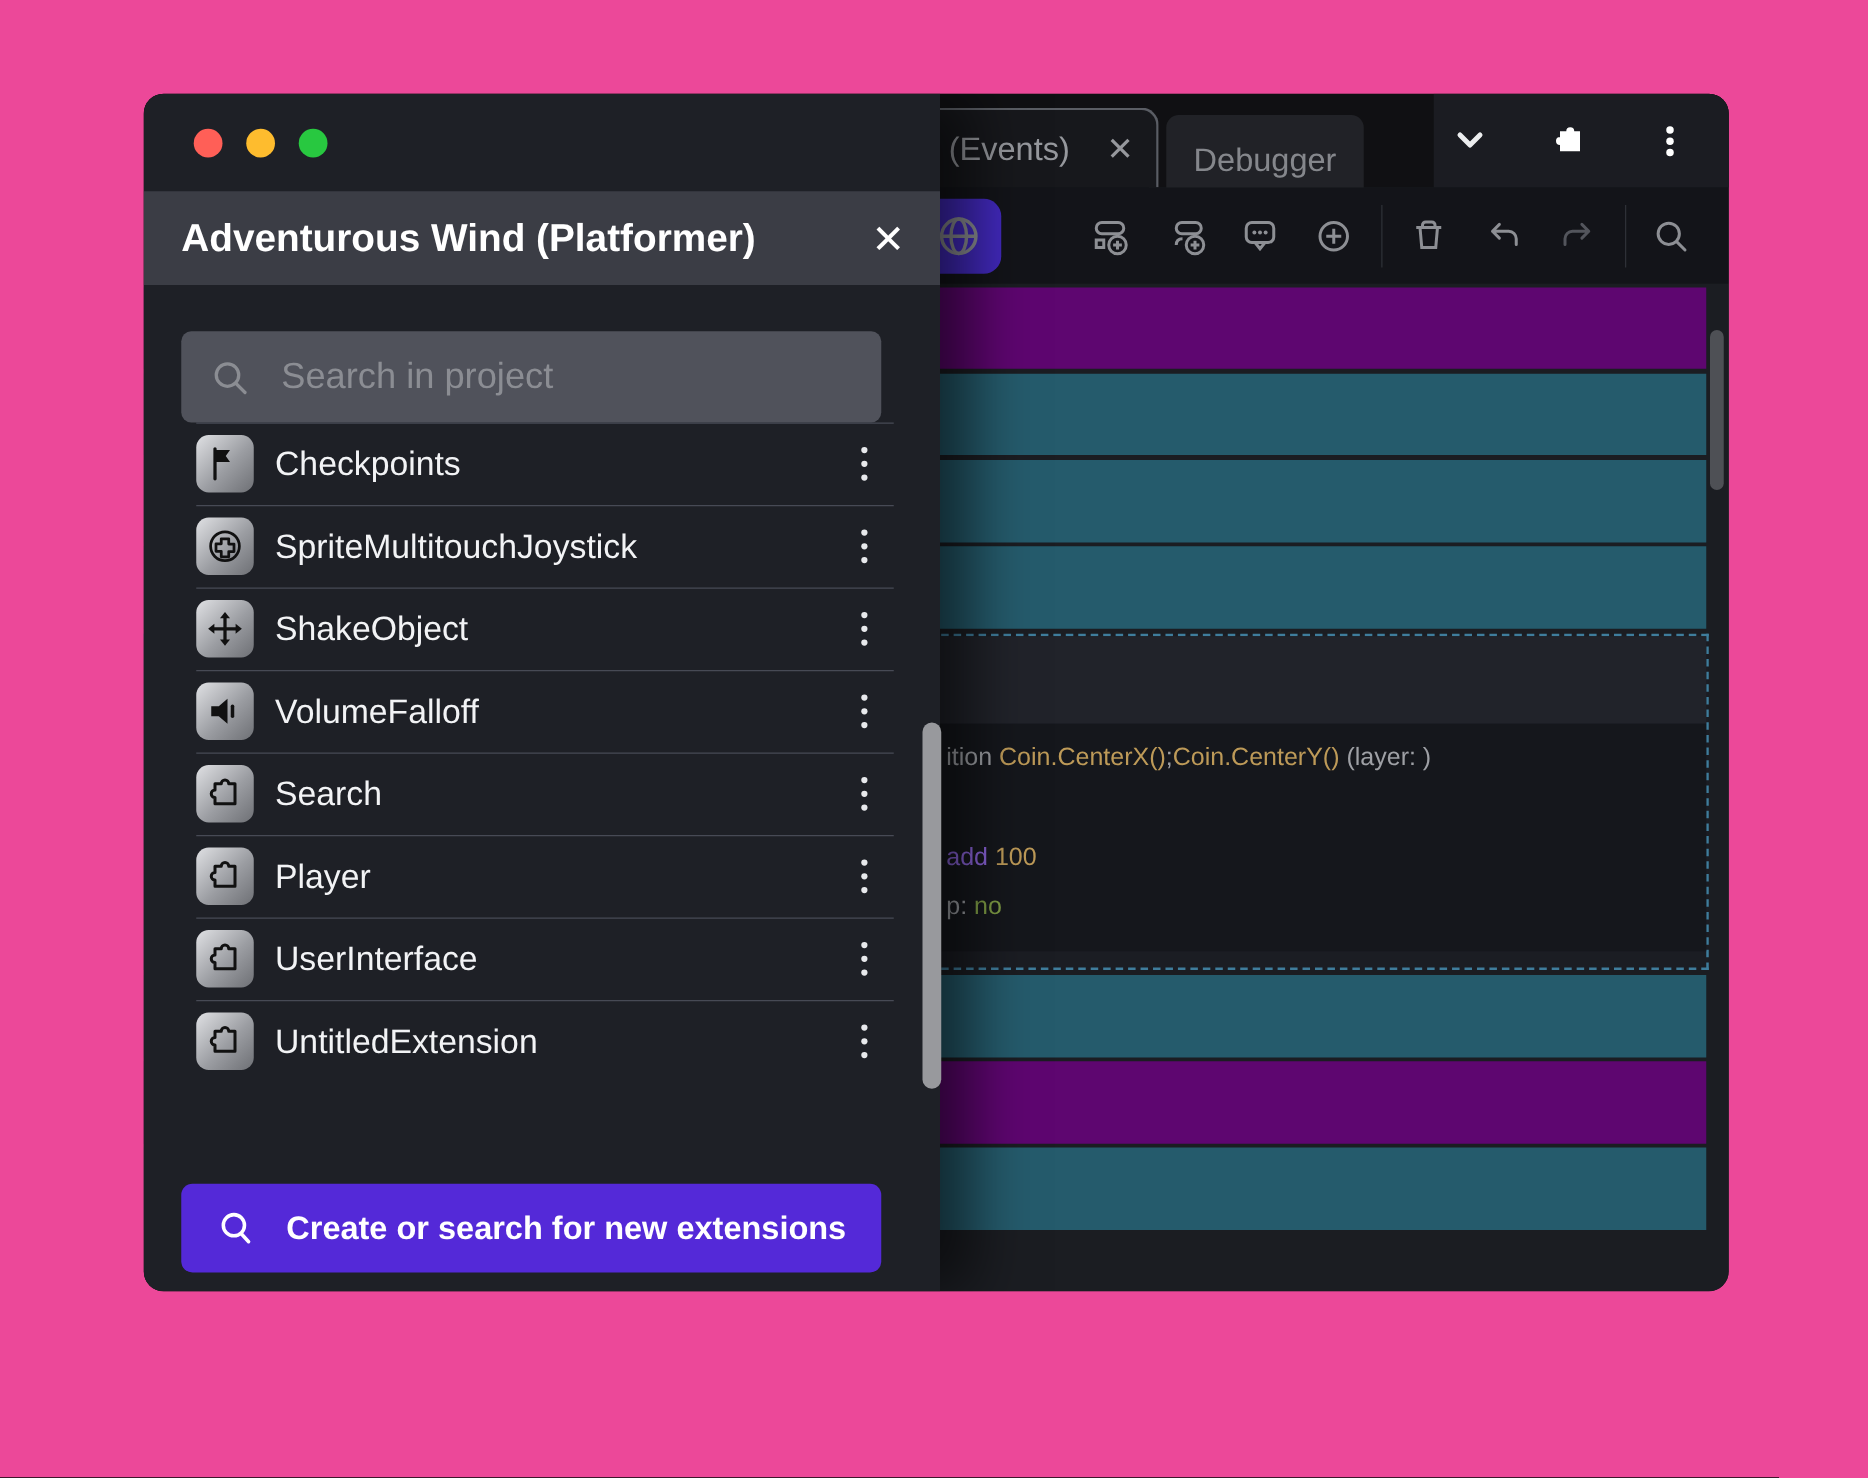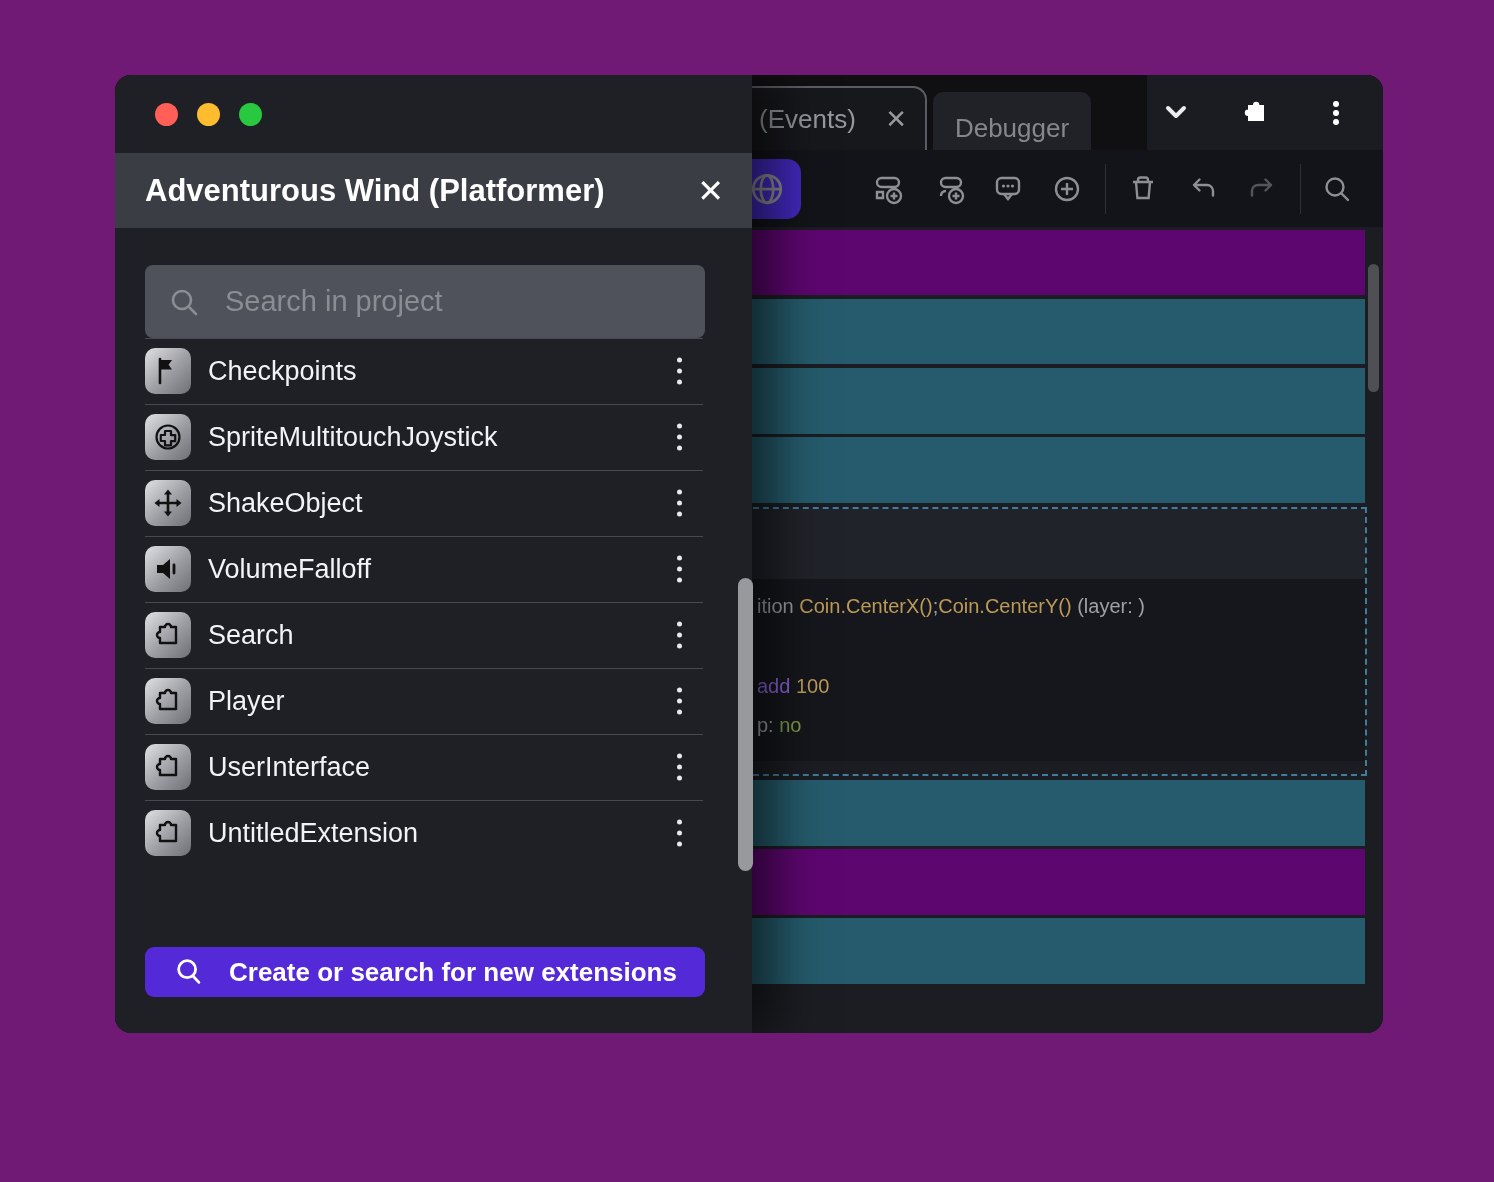--- a/index.html
+++ b/index.html
@@ -1,17 +1,17 @@
 <!DOCTYPE html>
 <html style="--accent: #5429d8; --toolbar-accent: #4229bd; --row-purple: #5e0670; --row-teal: #255b6c; --code-gold: #bd9a58; --code-purple: #8a63d8; --code-green: #7f9d45; --selection-dash: #3f7d9c;"><head>
 <meta charset="utf-8">
 <style>
   html,body{margin:0;padding:0;background:#000;}
   *{box-sizing:border-box;font-family:"Liberation Sans", sans-serif;}
-  .stage{position:relative;width:1494px;height:1182px;background:#701a75;overflow:hidden;}
+  .stage{position:relative;width:1494px;height:1182px;background:#ec4899;overflow:hidden;}
   .window{position:absolute;left:115px;top:75px;width:1268px;height:958px;background:#1b1d22;border-radius:16px;overflow:hidden;}
 
   
   .titlebar{position:absolute;left:0;top:0;width:100%;height:75px;background:#101013;}
   .titlebar-right{position:absolute;left:1032px;top:0;right:0;height:75px;background:#1b1c22;display:flex;align-items:center;justify-content:flex-end;gap:46px;padding-right:30px;}
   .tb-icon{width:34px;height:34px;display:block;}
 
   .tab{position:absolute;color:#96989d;font-size:26px;}
   .tab-active{left:610px;top:11px;width:202px;height:64px;background:#17181c;border:2px solid #5a5d64;border-bottom:none;border-radius:14px 14px 0 0;display:flex;align-items:center;padding:0 18px 0 32px;gap:26px;}
   .tab-close{font-size:26px;color:#96989d;line-height:1;margin-left:auto;cursor:default;}
@@ -37,29 +37,29 @@
   
   .modal{position:absolute;left:0;top:0;width:637px;height:958px;background:#1e2026;box-shadow:26px 0 44px rgba(0,0,0,.55);}
   .lights{position:absolute;left:40px;top:28px;display:flex;gap:19px;}
   .light{width:23px;height:23px;border-radius:50%;}
   .modal-header{position:absolute;left:0;top:78px;width:100%;height:75px;background:#3b3d45;display:flex;align-items:center;padding:0 28px 0 30px;}
   .modal-title{color:#fff;font-size:31px;font-weight:bold;}
   .modal-close{margin-left:auto;color:#fff;font-size:32px;line-height:1;background:none;border:none;padding:0;cursor:default;}
   .searchbox{position:absolute;left:30px;top:190px;width:560px;height:73px;background:#50525b;border-radius:8px;display:flex;align-items:center;padding:0 18px 0 22px;gap:22px;}
   .searchbox input{flex:1;background:transparent;border:none;outline:none;color:#e8e9ec;font-size:29px;}
   .searchbox input::placeholder{color:#8b8d93;}
-  .list{position:absolute;left:0;top:263px;width:100%;}
+  .list{position:absolute;left:12px;top:263px;width:100%;}
   .row{position:relative;height:66px;display:flex;align-items:center;padding-left:30px;}
   .row::before{content:"";position:absolute;left:30px;right:49px;top:0;height:1px;background:#474a55;}
   .badge{width:46px;height:46px;border-radius:10px;background:linear-gradient(135deg,#e0e1e4 0%,#9b9da2 55%,#6e7075 100%);display:flex;align-items:center;justify-content:center;flex:none;}
   .badge svg{width:32px;height:32px;display:block;}
   .row-label{color:#f2f3f5;font-size:27px;margin-left:17px;}
   .kebab{position:absolute;right:64px;top:50%;transform:translateY(-50%);display:flex;flex-direction:column;gap:6px;background:none;border:none;padding:6px;}
   .kebab i{width:5px;height:5px;border-radius:50%;background:#e8e9ec;display:block;}
-  .create-btn{position:absolute;left:30px;top:872px;width:560px;height:50px;background:var(--accent);border:none;border-radius:9px;color:#fff;font-size:26px;font-weight:bold;display:flex;align-items:center;justify-content:center;gap:24px;}
+  .create-btn{position:absolute;left:30px;top:872px;width:560px;height:71px;background:var(--accent);border:none;border-radius:9px;color:#fff;font-size:26px;font-weight:bold;display:flex;align-items:center;justify-content:center;gap:24px;}
   .modal-scrollbar{position:absolute;left:623px;top:503px;width:15px;height:293px;background:#98999d;border-radius:8px;}
 </style>
 </head>
 <body>
 
 <div class="stage">
   <div class="window">
 
     <div class="titlebar">
       <div class="tab tab-active">

